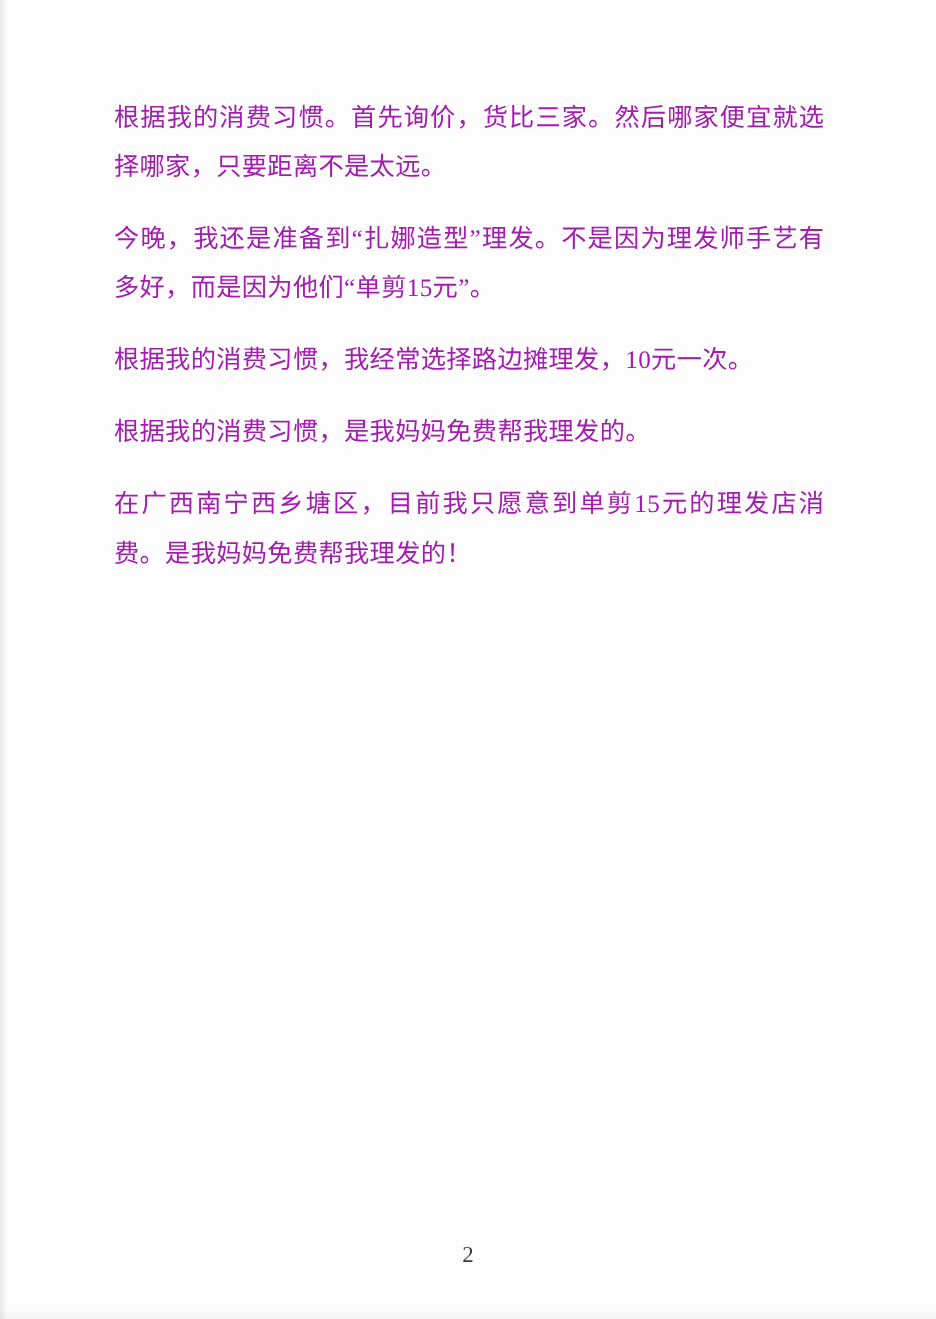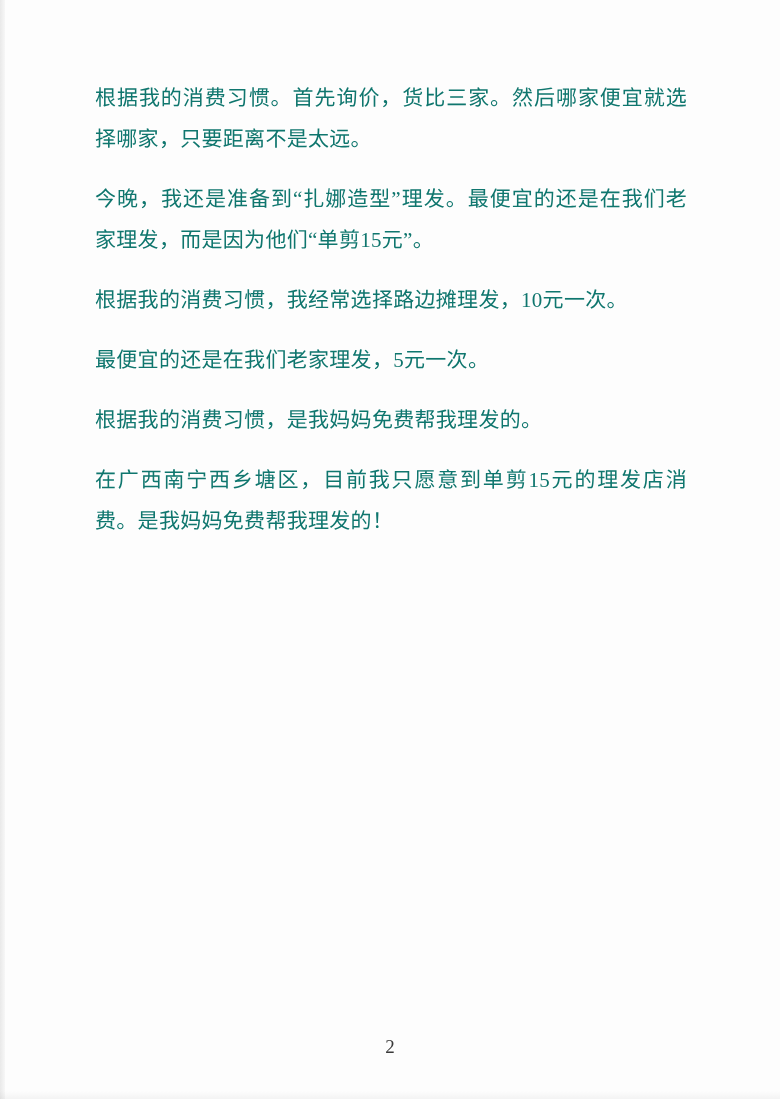--- a/index.html
+++ b/index.html
@@ -26,21 +26,21 @@
     position: absolute;
     left: 0; bottom: 0;
     width: 780px; height: 8px;
     background: linear-gradient(to bottom, rgba(0,0,0,0), rgba(0,0,0,0.04));
   }
   .text-body {
     position: absolute;
     left: 95px;
     top: 78px;
     width: 592px;
-    color: #0f766e;
+    color: #a21caf;
     font-size: 21px;
     line-height: 41px;
     text-align: justify;
     text-justify: inter-character;
     letter-spacing: 0.3px;
   }
   .text-body p {
     margin: 0 0 19px 0;
     padding: 0;
   }
@@ -55,22 +55,21 @@
     letter-spacing: 0;
   }
 </style>
 </head>
 <body>
 
 <div class="scan-edge-left"></div>
 
 <div class="text-body">
   <p>根据我的消费习惯。首先询价，货比三家。然后哪家便宜就选择哪家，只要距离不是太远。</p>
-  <p>今晚，我还是准备到“扎娜造型”理发。最便宜的还是在我们老家理发，而是因为他们“单剪15元”。</p>
+  <p>今晚，我还是准备到“扎娜造型”理发。不是因为理发师手艺有多好，而是因为他们“单剪15元”。</p>
   <p>根据我的消费习惯，我经常选择路边摊理发，10元一次。</p>
-  <p>最便宜的还是在我们老家理发，5元一次。</p>
   <p>根据我的消费习惯，是我妈妈免费帮我理发的。</p>
   <p>在广西南宁西乡塘区，目前我只愿意到单剪15元的理发店消费。是我妈妈免费帮我理发的！</p>
 </div>
 
 <div class="page-number">2</div>
 
 <div class="scan-edge-bottom"></div>
 
 </body></html>

